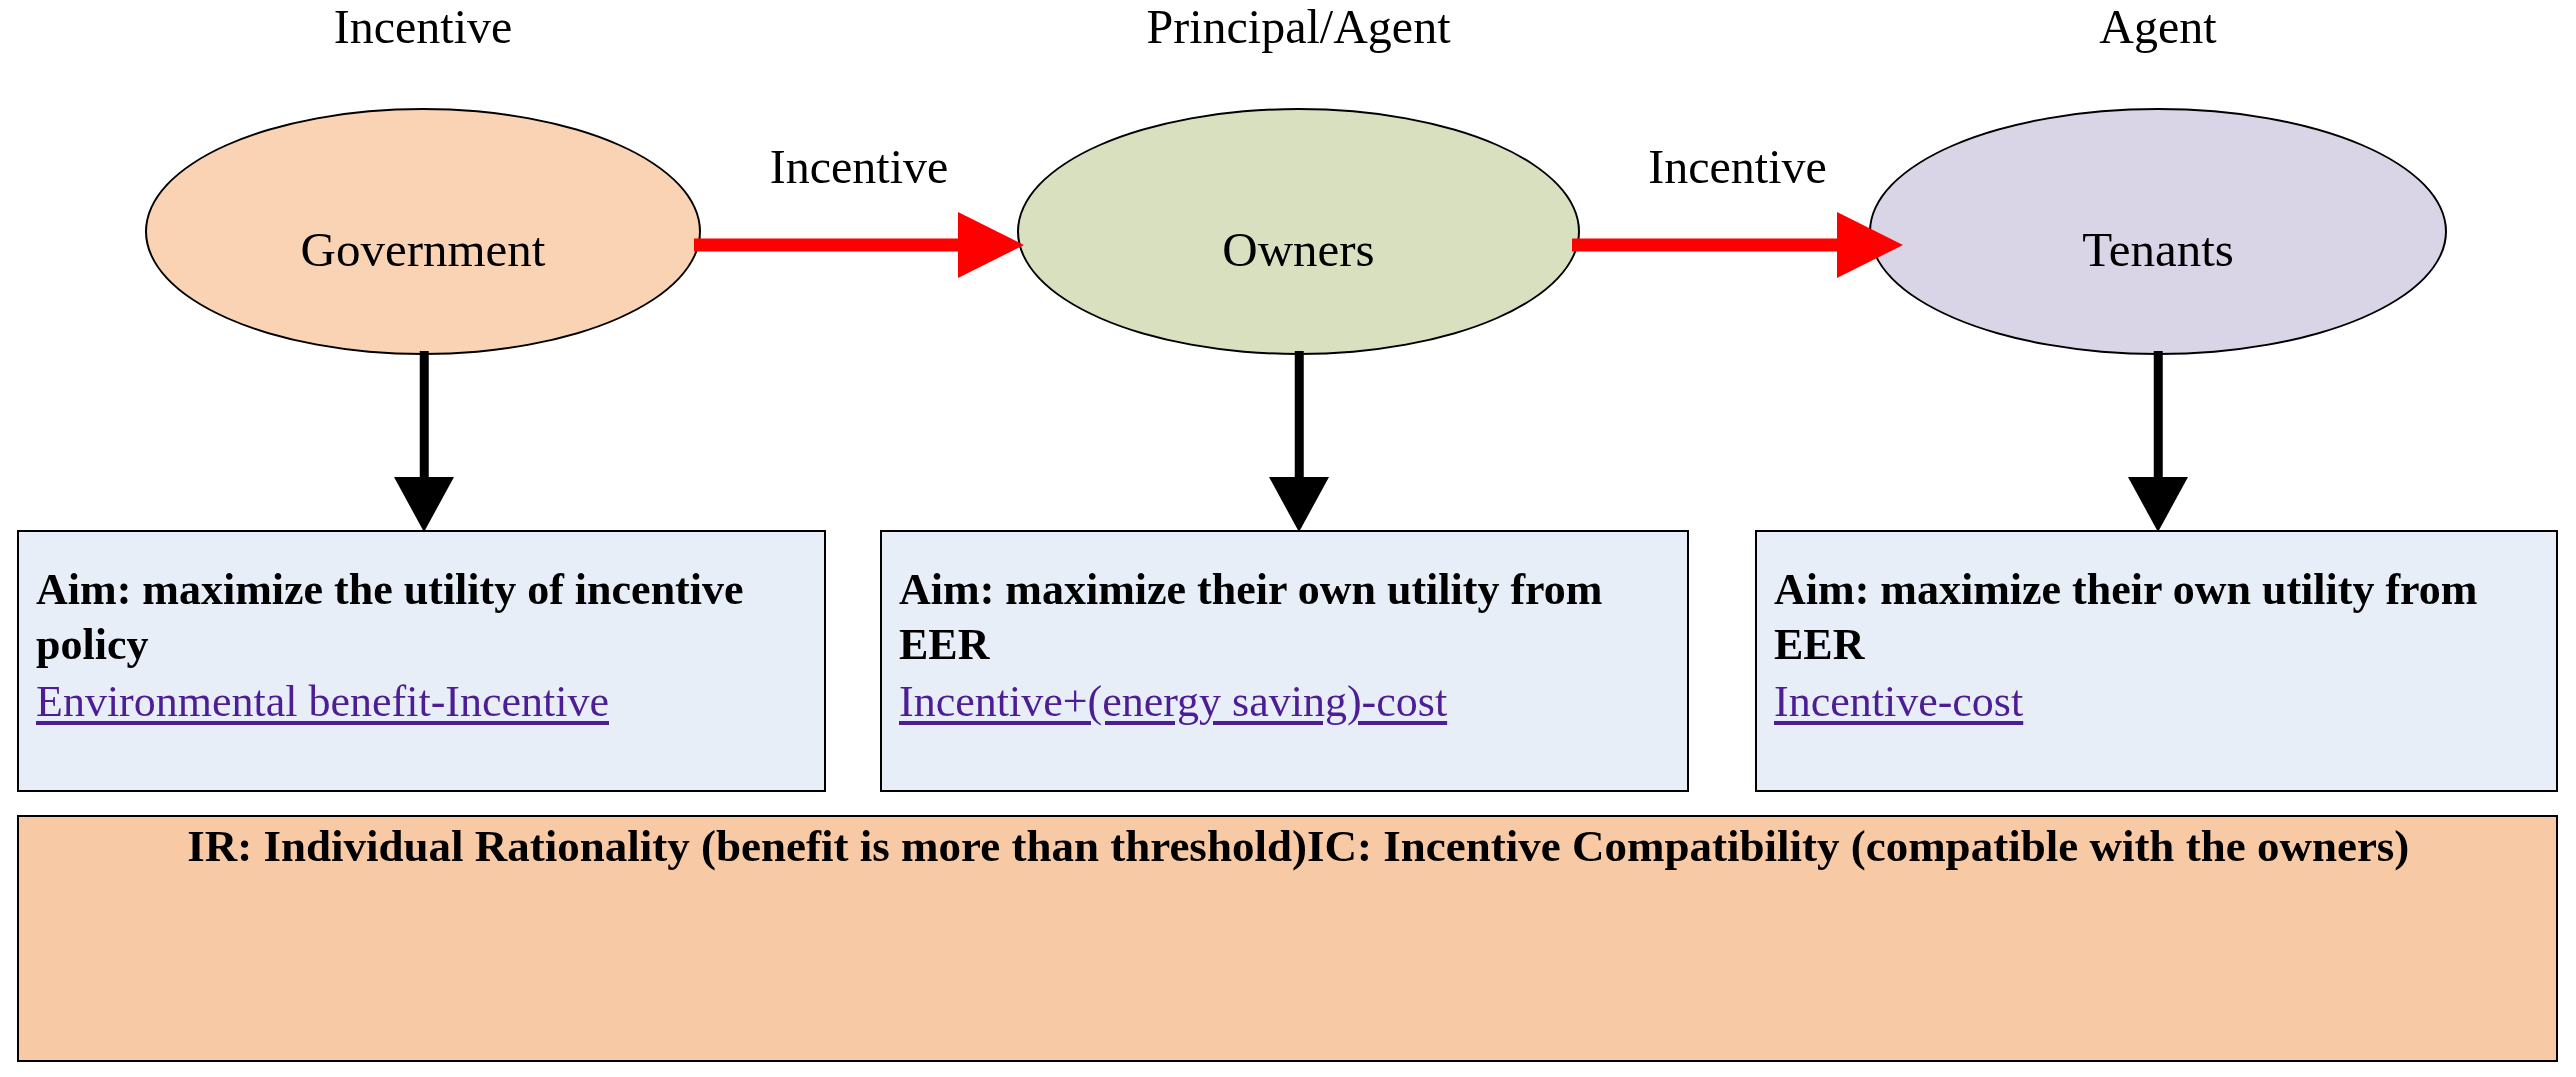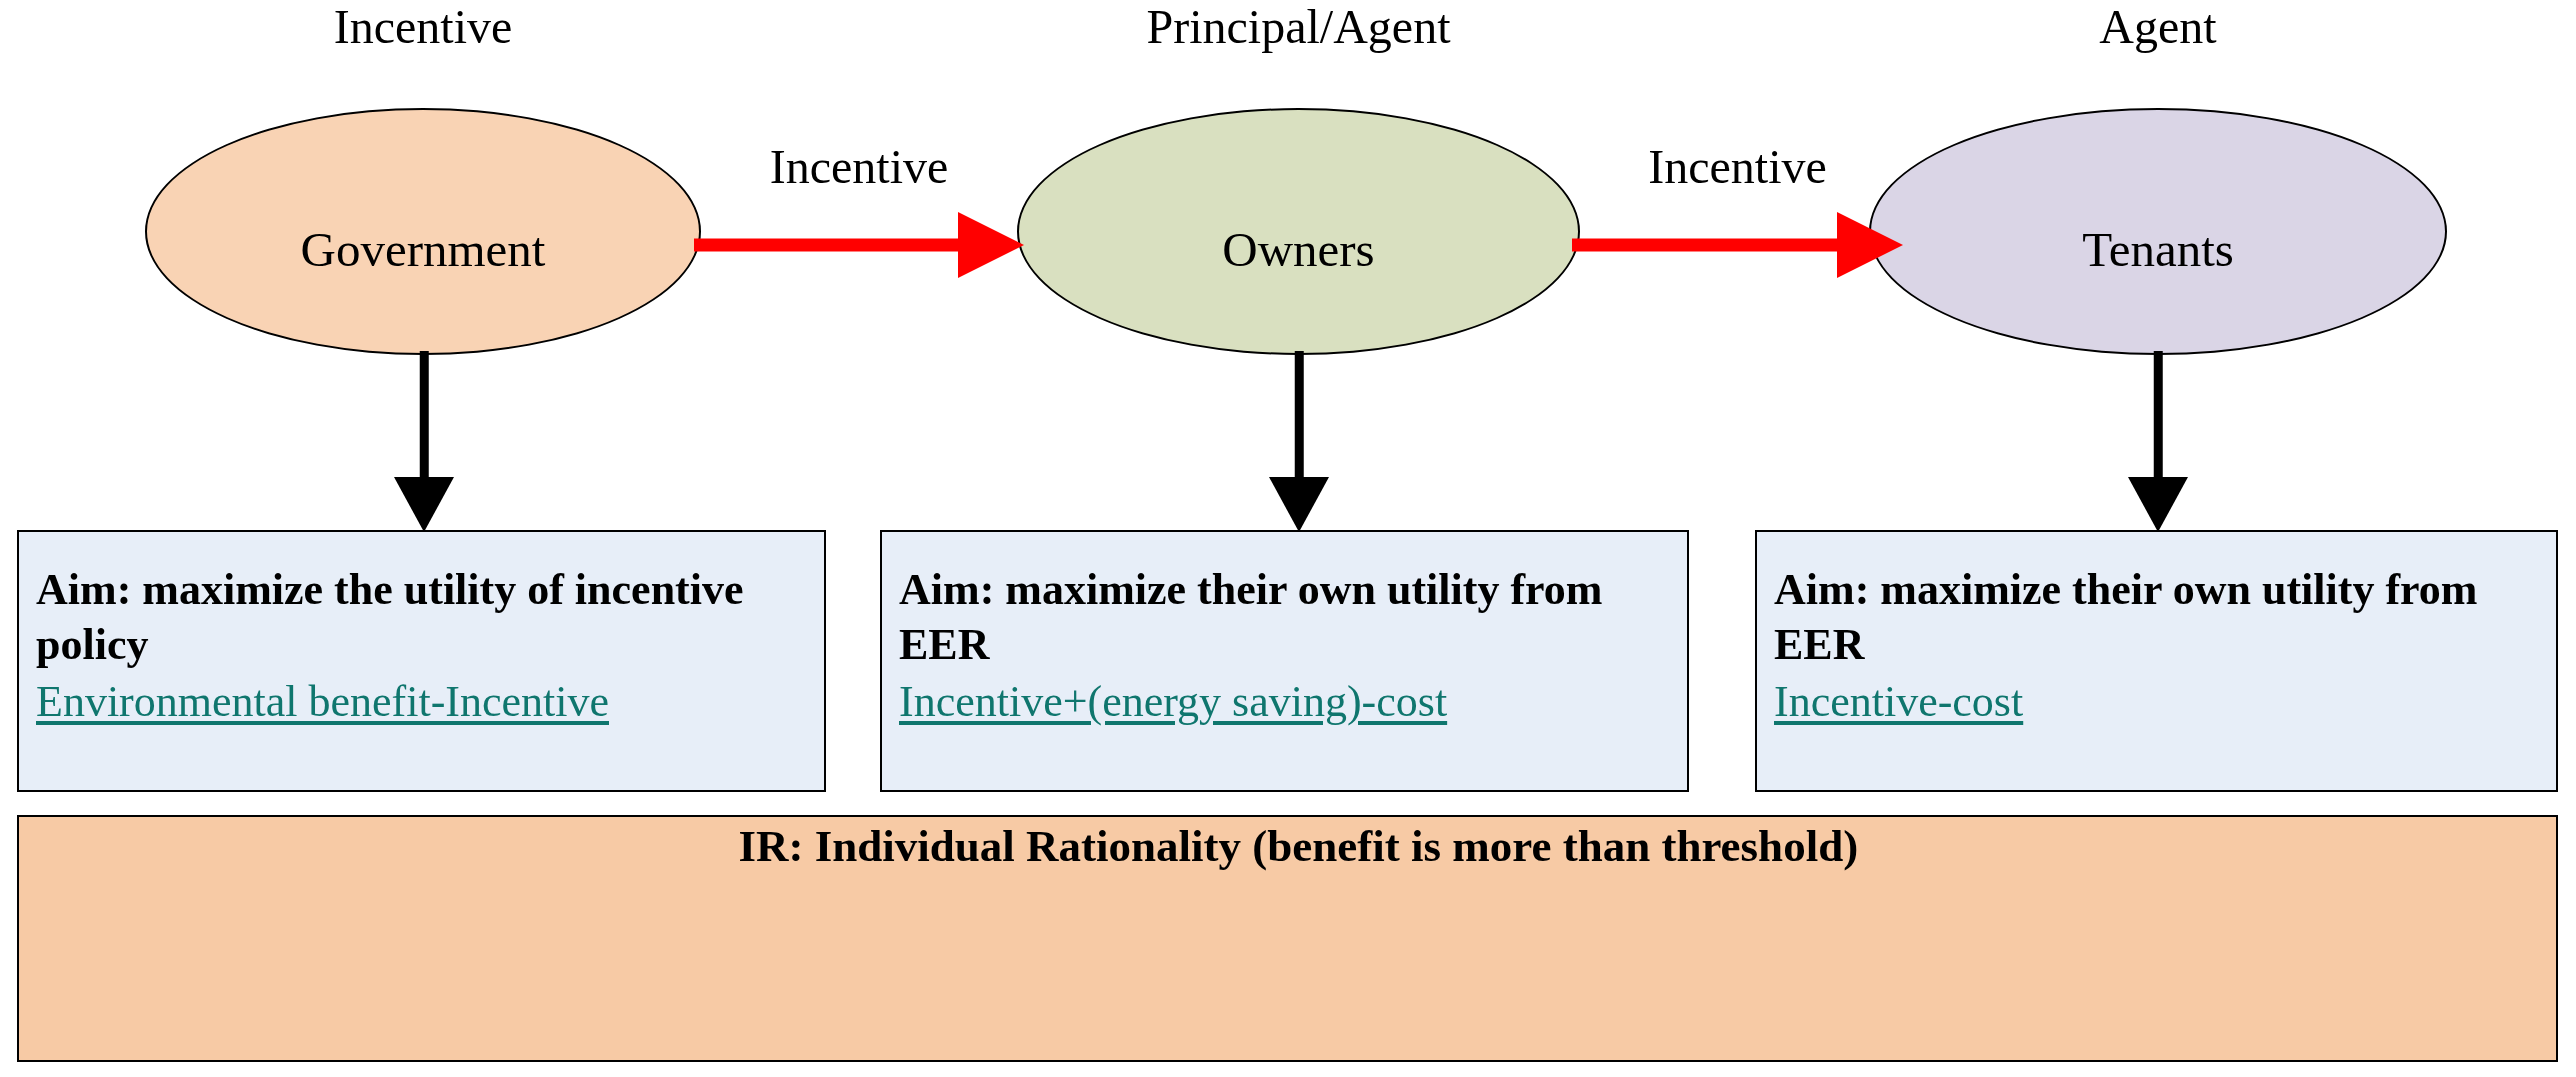--- a/index.html
+++ b/index.html
@@ -108,21 +108,21 @@
   }
   .aim-head {
     font-weight: bold;
     font-size: 44px;
     line-height: 1.24;
     color: #000000;
   }
   .aim-formula {
     font-size: 44px;
     line-height: 1.24;
-    color: #0f766e;
+    color: #4c1d95;
     text-decoration: underline;
     text-decoration-thickness: 3.9px;
     text-underline-offset: 4.6px;
     display: inline-block;
     margin-top: 3.1px;
   }
 
   
   .constraint-bar {
     position: absolute;
@@ -200,16 +200,17 @@
     <span class="aim-formula">Incentive+(energy saving)-cost</span>
   </div>
 
   <div class="aim-box" style="left:1755px; top:530px; width:803px; height:262px;">
     <div class="aim-head">Aim: maximize their own utility from EER</div>
     <span class="aim-formula">Incentive-cost</span>
   </div>
 
   <div class="constraint-bar" style="left:17px; top:815px; width:2541px; height:247px;">
     <div class="constraint-line">IR: Individual Rationality (benefit is more than threshold)</div>
+    <div class="constraint-line">IC: Incentive Compatibility (compatible with the owners)</div>
   </div>
 
 </div>
 
 
 </body></html>

